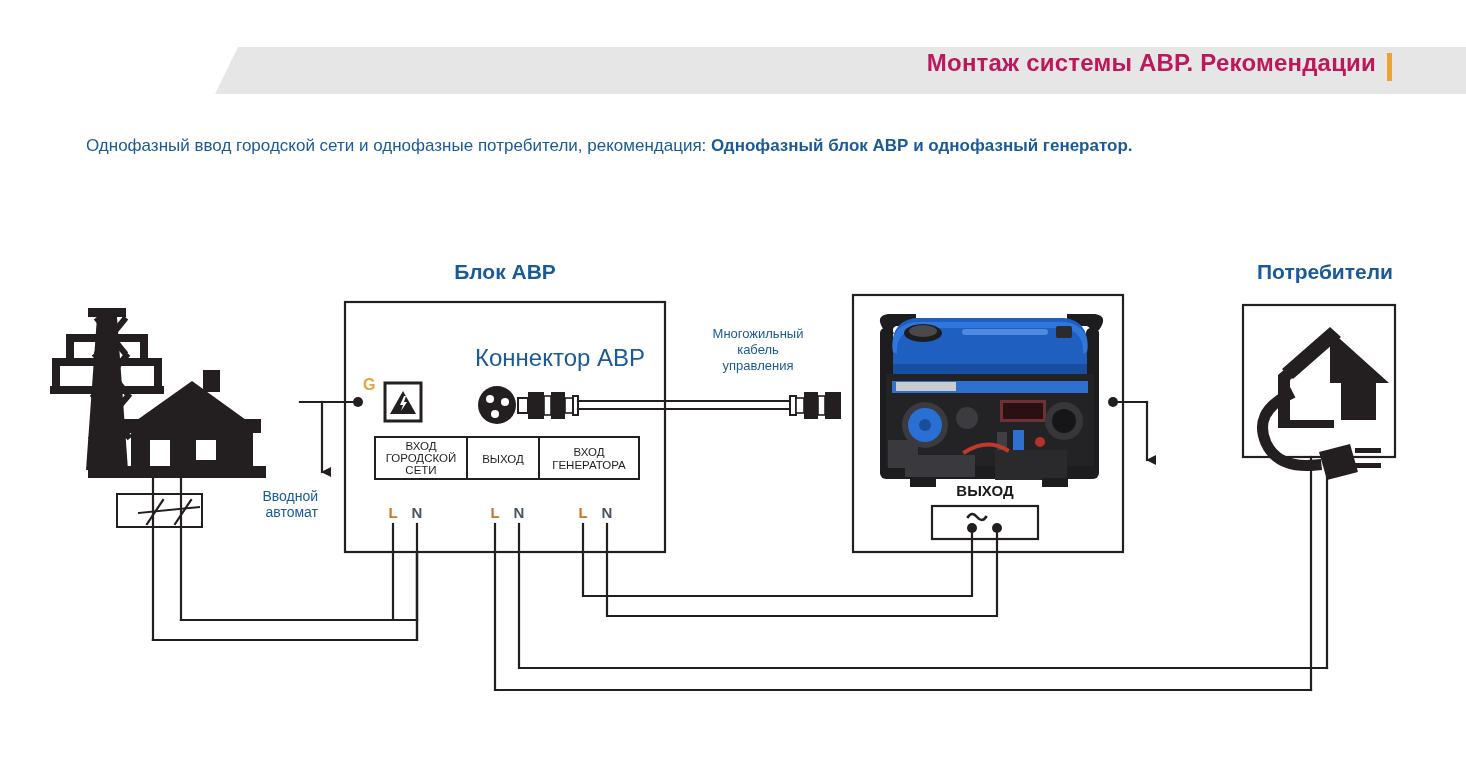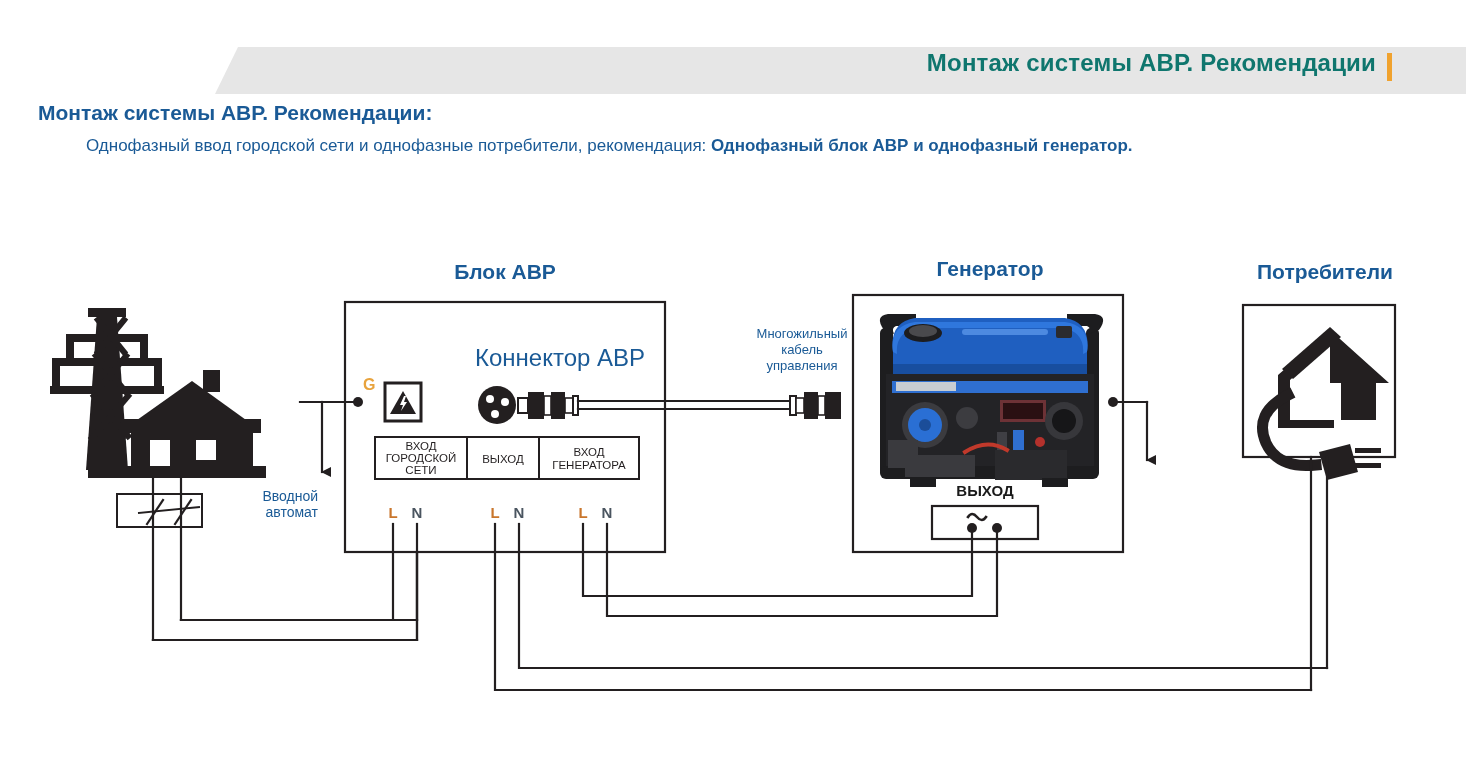--- a/index.html
+++ b/index.html
@@ -11,21 +11,21 @@
     overflow:hidden;
     position:relative;
   }
   #stage{position:relative;width:1466px;height:780px;}
 
   
   .banner-wrap{position:absolute;left:0;top:47px;width:1466px;height:47px;}
   .banner-shape{position:absolute;inset:0;}
   .banner-title{
     position:absolute;right:90px;top:49px;
-    font-size:24px;font-weight:bold;color:#0f766e;
+    font-size:24px;font-weight:bold;color:#be185d;
     letter-spacing:.2px;white-space:nowrap;text-align:center;
   }
   .banner-accent{
     position:absolute;right:74px;top:53px;width:5px;height:28px;
     background:#f0a22e;
   }
 
   
   .h1{
     position:absolute;left:38px;top:101px;
@@ -45,21 +45,21 @@
   #cap-grid{left:10px;top:231px;width:235px;font-size:19px;}
   #cap-avr{left:385px;top:261px;width:240px;font-size:21px;}
   #cap-gen{left:865px;top:258px;width:250px;font-size:21px;}
   #cap-cons{left:1210px;top:261px;width:230px;font-size:21px;}
 
   .lbl{
     position:absolute;color:#1a5a96;text-align:center;line-height:16px;
     white-space:pre-line;
   }
   #lbl-breaker{left:208px;top:488px;width:110px;font-size:14px;text-align:right;}
-  #lbl-cable{left:668px;top:326px;width:180px;font-size:13px;padding-left:44px;}
+  #lbl-cable{left:668px;top:326px;width:180px;font-size:13px;}
   #lbl-connector{left:430px;top:350px;width:260px;font-size:24px;color:#1a5a96;}
 
   .blk{
     position:absolute;color:#1a1a1a;text-align:center;font-weight:bold;
   }
   #lbl-genout{left:930px;top:482px;width:110px;font-size:15px;}
 
   svg{position:absolute;left:0;top:0;pointer-events:none;}
 </style>
 </head>
@@ -68,25 +68,23 @@
 <div id="stage">
 
   <div class="banner-wrap">
     <svg class="banner-shape" width="1466" height="47" viewBox="0 0 1466 47">
       <polygon points="238,0 1466,0 1466,47 215,47" fill="#e6e6e6"></polygon>
     </svg>
   </div>
   <div class="banner-title">Монтаж системы АВР. Рекомендации</div>
   <div class="banner-accent"></div>
 
-  <div class="h1">Монтаж системы АВР. Рекомендации:</div>
   <div class="sub"><span>Однофазный ввод городской сети и однофазные потребители, рекомендация: </span><b>Однофазный блок АВР и однофазный генератор.</b></div>
 
   <div class="cap" id="cap-avr">Блок АВР</div>
-  <div class="cap" id="cap-gen">Генератор</div>
   <div class="cap" id="cap-cons">Потребители</div>
 
   <svg width="1466" height="780" viewBox="0 0 1466 780">
     <defs>
       <marker id="arrowDown" markerWidth="12" markerHeight="12" refX="5" refY="9" orient="auto" markerUnits="userSpaceOnUse">
         <path d="M0,0 L10,0 L5,10 z" fill="#231f20"></path>
       </marker>
       <clipPath id="clipGen">
           <rect x="866" y="305" width="268" height="185"></rect>
         </clipPath>

